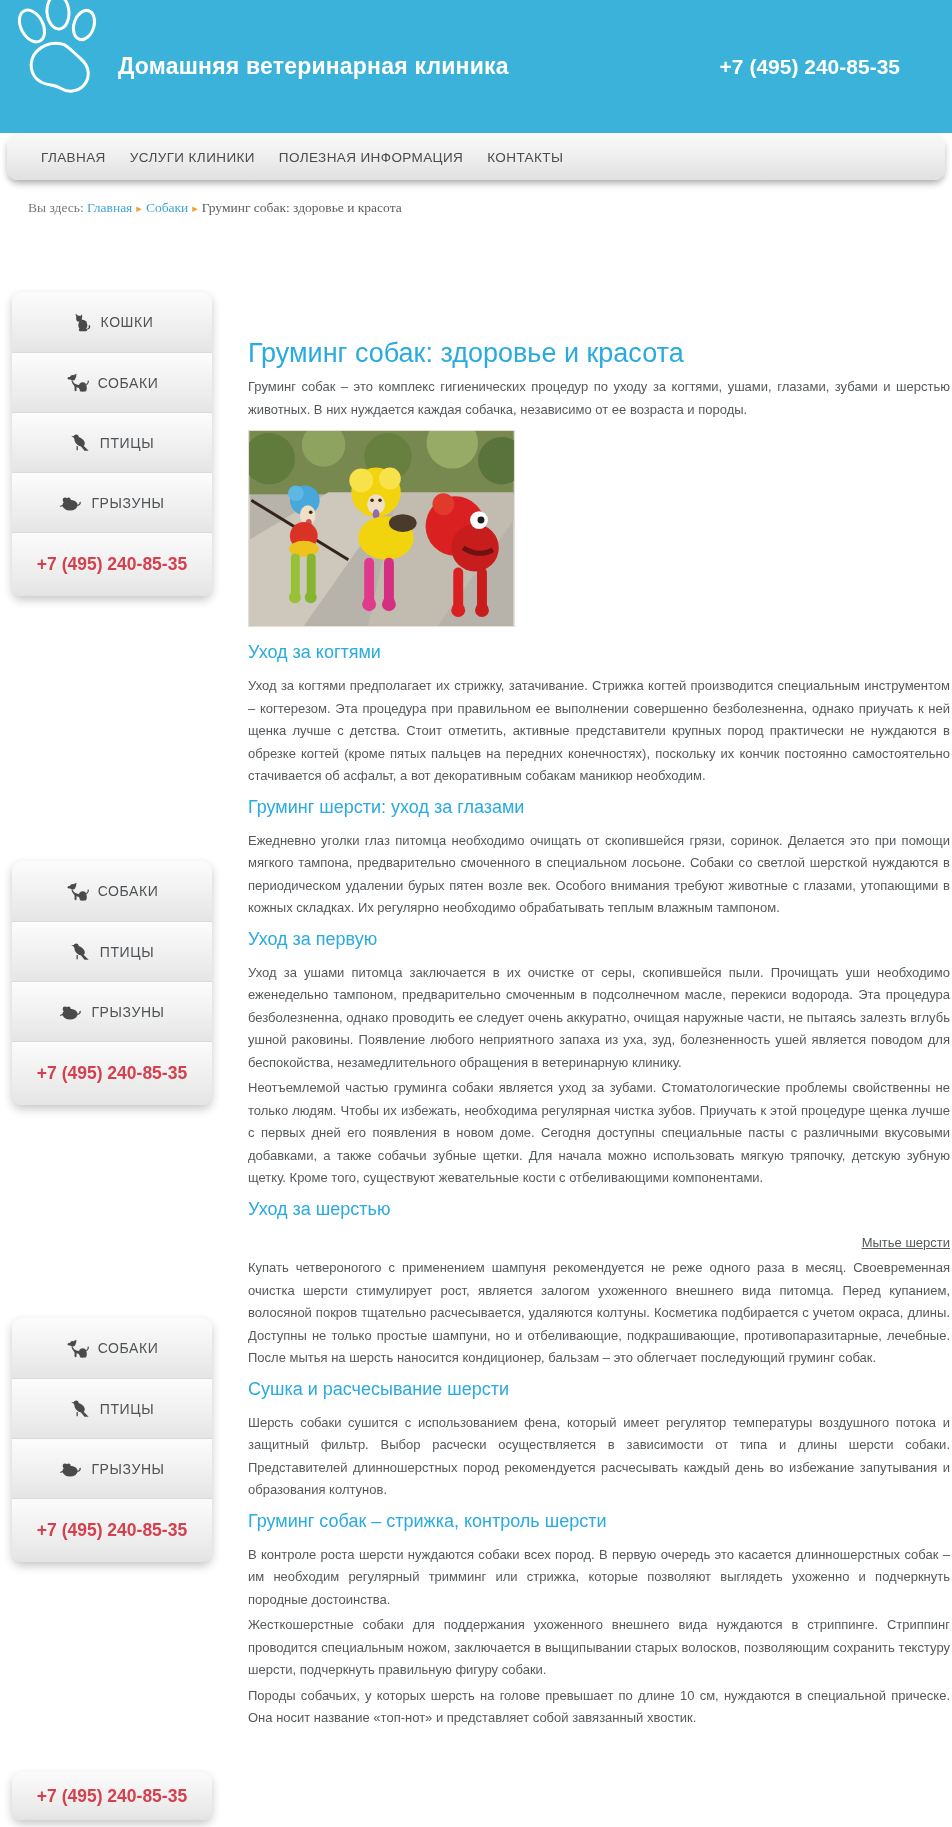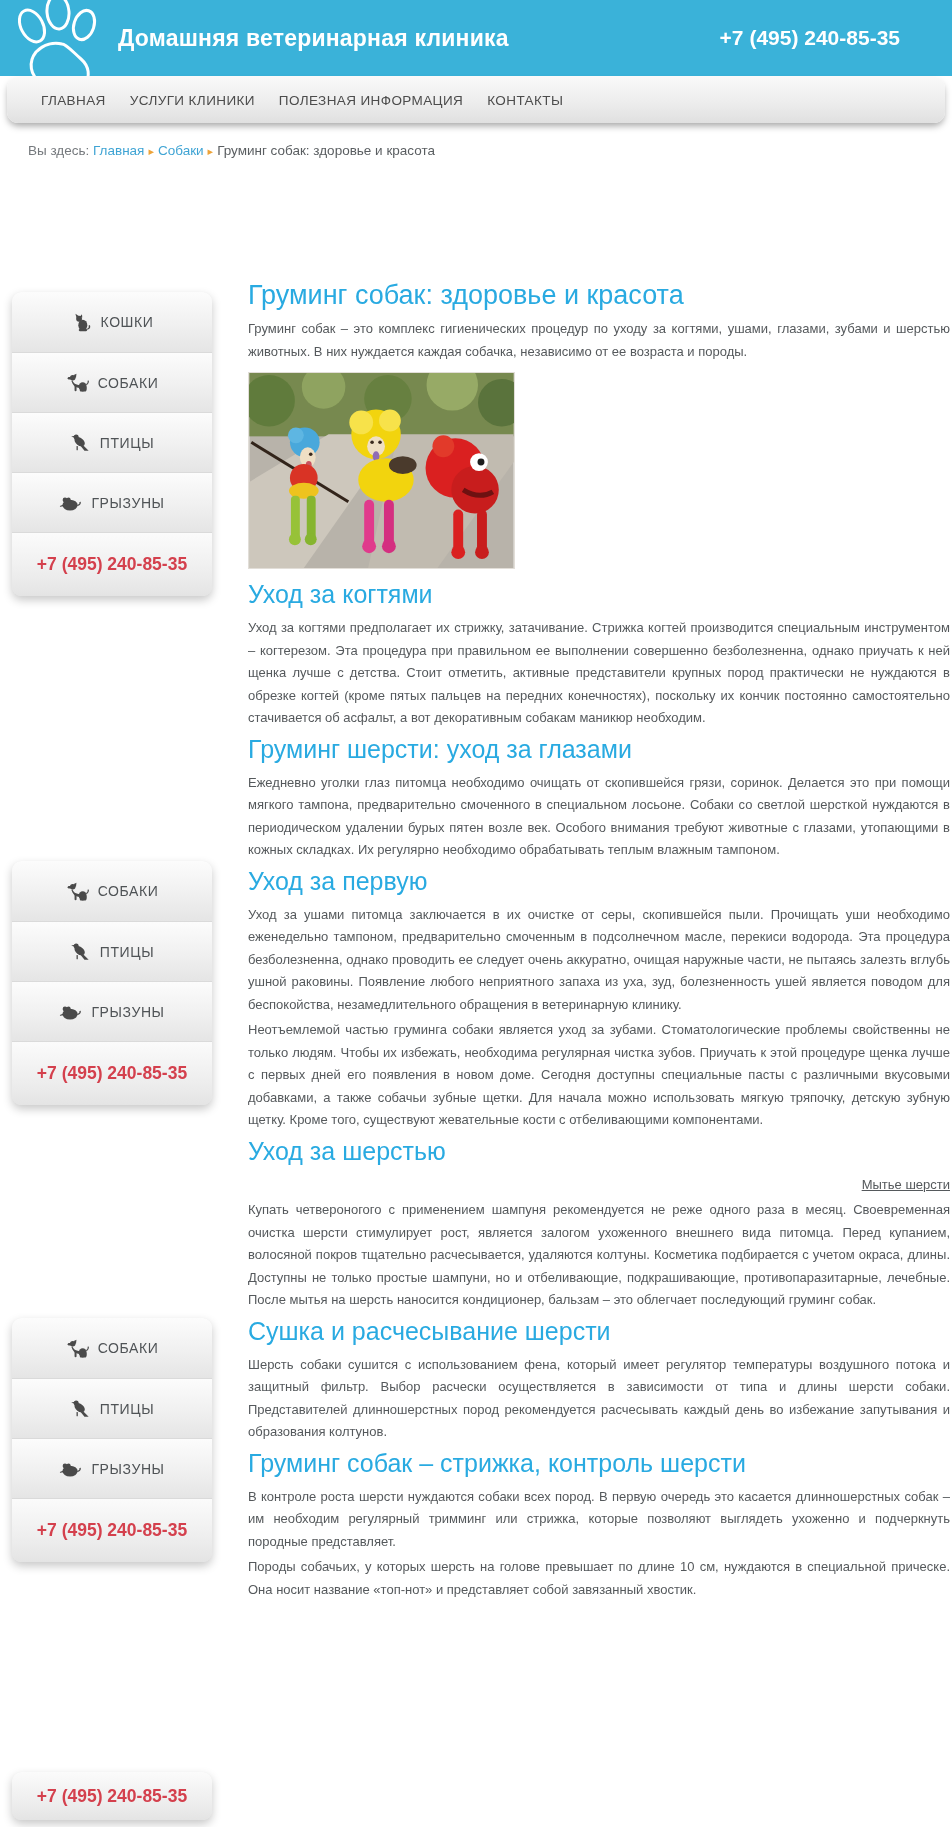--- a/index.html
+++ b/index.html
@@ -2,56 +2,56 @@
 <html lang="ru"><head>
 <meta charset="utf-8">
 <style>
   * { box-sizing: border-box; }
   html, body { margin: 0; padding: 0; background: #ffffff; }
   body { font-family: "Liberation Sans", "DejaVu Sans", sans-serif; width: 952px; }
 
   .page { position: relative; width: 952px; height: 1827px; overflow: hidden; background: #fff; }
 
   
-  .site-header { position: relative; height: 76px; background: #3ab2d9; display: flex; align-items: center; }
+  .site-header { position: relative; height: 133px; background: #3ab2d9; display: flex; align-items: center; }
   .paw-logo { position: absolute; left: 8px; top: -8px; }
   .site-title { margin-left: 118px; color: #ffffff; font-size: 23px; font-weight: bold; letter-spacing: 0.2px; }
   .header-phone { margin-left: auto; margin-right: 52px; color: #ffffff; font-size: 21px; font-weight: bold; }
 
   
   .main-nav { position: relative; margin: 1px 7px 0 7px; height: 46px; border-radius: 11px;
     background: linear-gradient(180deg, #f9f9f9 0%, #ededed 55%, #e0e0e0 100%);
     box-shadow: 0 4px 7px -1px rgba(0,0,0,0.35);
     display: flex; align-items: center; padding-left: 34px; }
   .nav-item { color: #4c4c4c; font-size: 13.5px; letter-spacing: 0.4px; margin-right: 24px;
     text-decoration: none; cursor: pointer; white-space: nowrap; }
 
   
-  .breadcrumb { margin: 20px 16px 0 28px; font-size: 13.5px; color: #75797d; }
+  .breadcrumb { margin: 20px 16px 0 28px; font-size: 13.5px; color: #75797d; font-family: Liberation Serif, serif; }
   .breadcrumb a { color: #3fa4d4; text-decoration: none; cursor: pointer; }
   .breadcrumb .sep { color: #eda339; font-size: 11px; margin: 0 4px; }
   .breadcrumb .current { color: #5a5e61; }
 
   
   .sidebar-block { position: absolute; left: 12px; width: 200px; border-radius: 9px;
     overflow: hidden; box-shadow: 0 4px 10px rgba(0,0,0,0.22); background: #ececec; }
   .sb-item { height: 60px; display: flex; align-items: center; justify-content: center; gap: 9px;
     background: linear-gradient(180deg, #fcfcfc 0%, #f0f0f0 55%, #e5e5e5 100%); cursor: pointer; }
   .sb-item + .sb-item, .sb-phone { border-top: 1px solid #dadada; }
   .sb-label { color: #4f5356; font-size: 14px; letter-spacing: 0.6px; }
   .sb-phone { height: 64px; display: flex; align-items: center; justify-content: center;
     color: #d4404d; font-weight: bold; font-size: 17.5px;
     background: linear-gradient(180deg, #fbfbfb 0%, #ececec 70%, #e4e4e4 100%); }
   .sb-phone.small { height: 48px; }
   .ai { flex: 0 0 auto; }
 
   
   .content { margin-left: 248px; width: 702px; }
   .content h1 { color: #29aae1; font-size: 27px; font-weight: normal; line-height: 30px; margin: 122px 0 8px 0; }
-  .content h2 { color: #29aae1; font-size: 25px; font-weight: normal; line-height: 27px; margin: 6px 0 9px 0; }
+  .content h2 { color: #29aae1; font-size: 18px; font-weight: normal; line-height: 27px; margin: 6px 0 9px 0; }
   .content p { color: #55595c; font-size: 13px; line-height: 22.5px; margin: 0 0 3px 0; text-align: justify; }
   .content p.plain { text-align: right; text-decoration: underline; }
   .dogs-photo { margin: 9px 0 12px 0; width: 267px; height: 197px; border: 1px solid #e2ded8; line-height: 0; }
 </style>
 </head>
 <body>
 
 <div class="page">
 
   <header class="site-header">
@@ -306,18 +306,19 @@
       <p>Купать четвероногого с применением шампуня рекомендуется не реже одного раза в месяц. Своевременная очистка шерсти стимулирует рост, является залогом ухоженного внешнего вида питомца. Перед купанием, волосяной покров тщательно расчесывается, удаляются колтуны. Косметика подбирается с учетом окраса, длины. Доступны не только простые шампуни, но и отбеливающие, подкрашивающие, противопаразитарные, лечебные. После мытья на шерсть наносится кондиционер, бальзам – это облегчает последующий груминг собак.</p>
     </section>
 
     <section>
       <h2>Сушка и расчесывание шерсти</h2>
       <p>Шерсть собаки сушится с использованием фена, который имеет регулятор температуры воздушного потока и защитный фильтр. Выбор расчески осуществляется в зависимости от типа и длины шерсти собаки. Представителей длинношерстных пород рекомендуется расчесывать каждый день во избежание запутывания и образования колтунов.</p>
     </section>
 
     <section>
       <h2>Груминг собак – стрижка, контроль шерсти</h2>
-      <p>В контроле роста шерсти нуждаются собаки всех пород. В первую очередь это касается длинношерстных собак – им необходим регулярный тримминг или стрижка, которые позволяют выглядеть ухоженно и подчеркнуть породные представляет.</p>
+      <p>В контроле роста шерсти нуждаются собаки всех пород. В первую очередь это касается длинношерстных собак – им необходим регулярный тримминг или стрижка, которые позволяют выглядеть ухоженно и подчеркнуть породные достоинства.</p>
+      <p>Жесткошерстные собаки для поддержания ухоженного внешнего вида нуждаются в стриппинге. Стриппинг проводится специальным ножом, заключается в выщипывании старых волосков, позволяющим сохранить текстуру шерсти, подчеркнуть правильную фигуру собаки.</p>
       <p>Породы собачьих, у которых шерсть на голове превышает по длине 10 см, нуждаются в специальной прическе. Она носит название «топ-нот» и представляет собой завязанный хвостик.</p>
     </section>
   </main>
 
 </div>
 
 </body></html>

